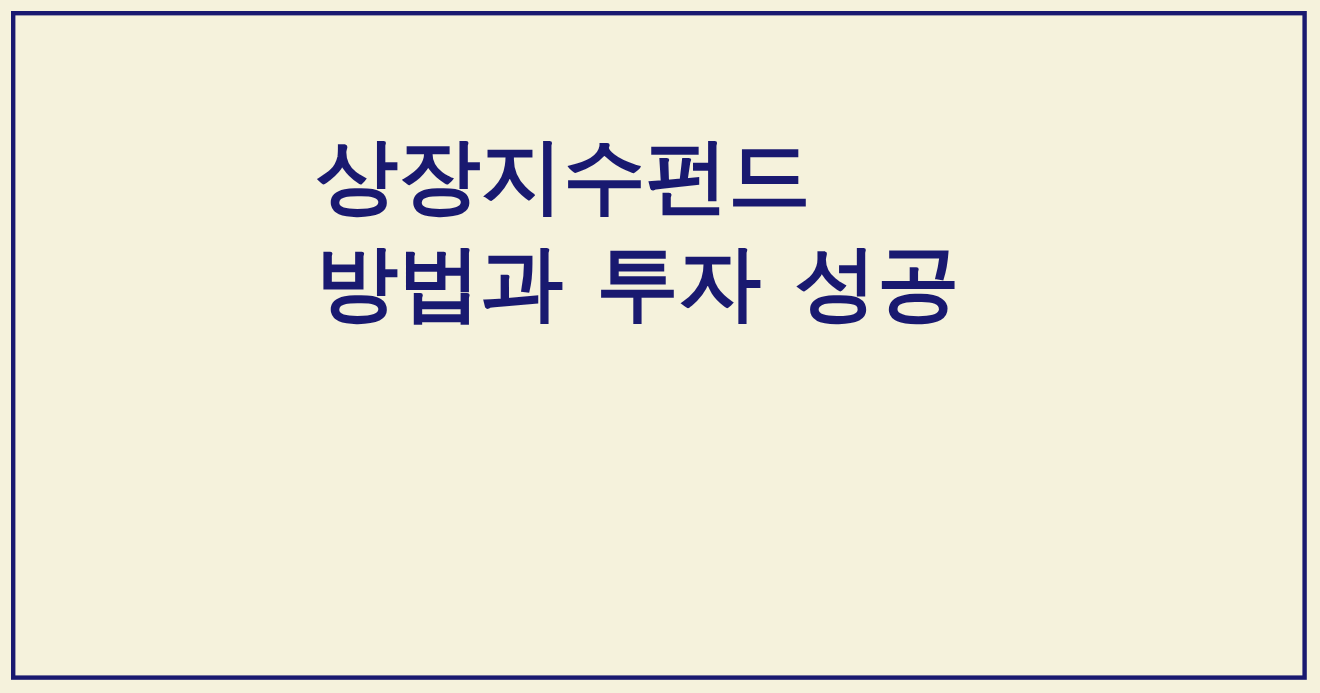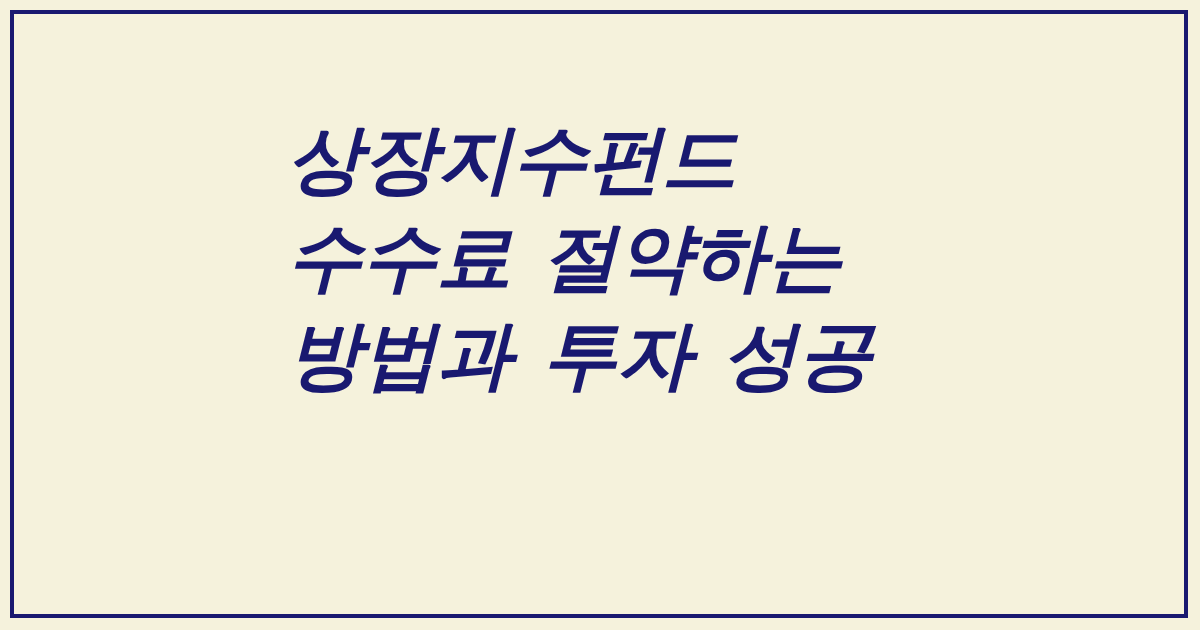--- a/index.html
+++ b/index.html
@@ -46,35 +46,33 @@
     padding: 0;
     color: #191970;
     font-family: "DejaVu Sans", "Liberation Sans", sans-serif;
     font-weight: 700;
     font-size: 75px;
     line-height: 98px;
     letter-spacing: 0px;
     word-spacing: 4px;
     text-align: left;
     white-space: normal;
-    font-style: italic;
   }
 
   .headline .line {
     display: block;
   }
 </style>
 </head>
 <body>
 
 <div class="card">
 
   <div class="frame"></div>
 
   <div class="content">
     <h1 class="headline">
       <span class="line">상장지수펀드</span>
-      <span class="line">수수료 절약하는</span>
       <span class="line">방법과 투자 성공</span>
     </h1>
   </div>
 
 </div>
 
 </body></html>

